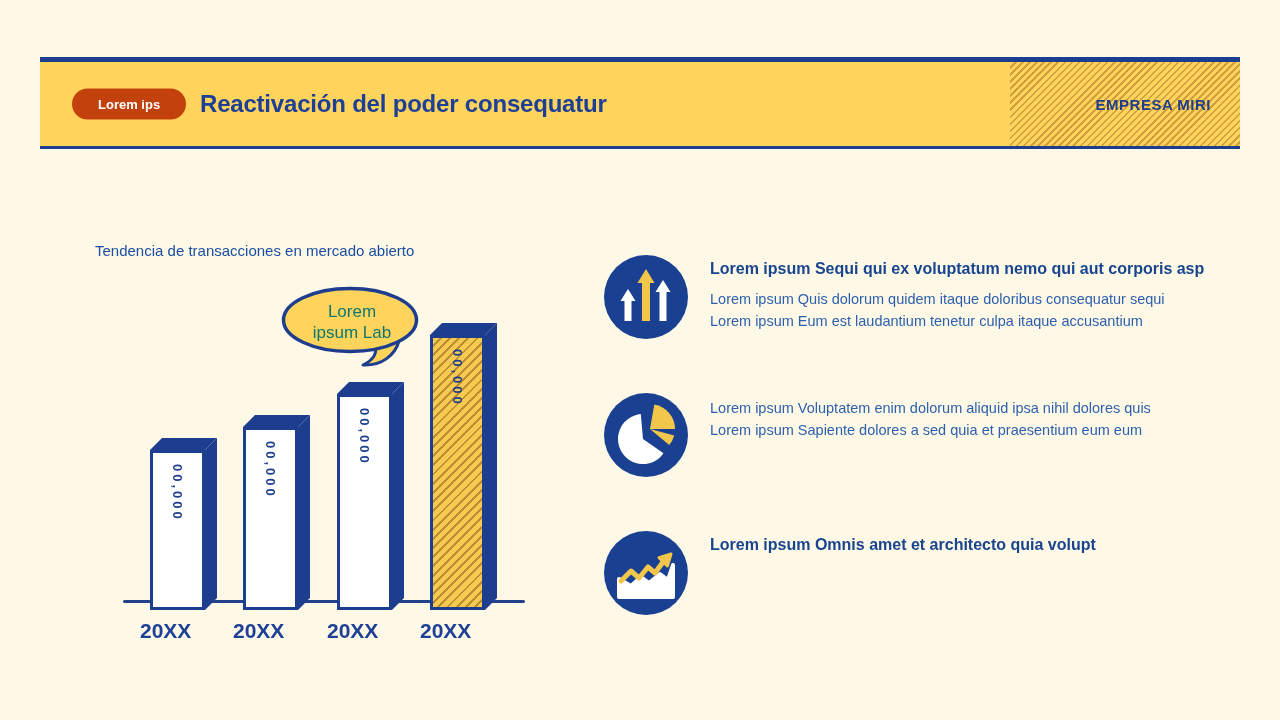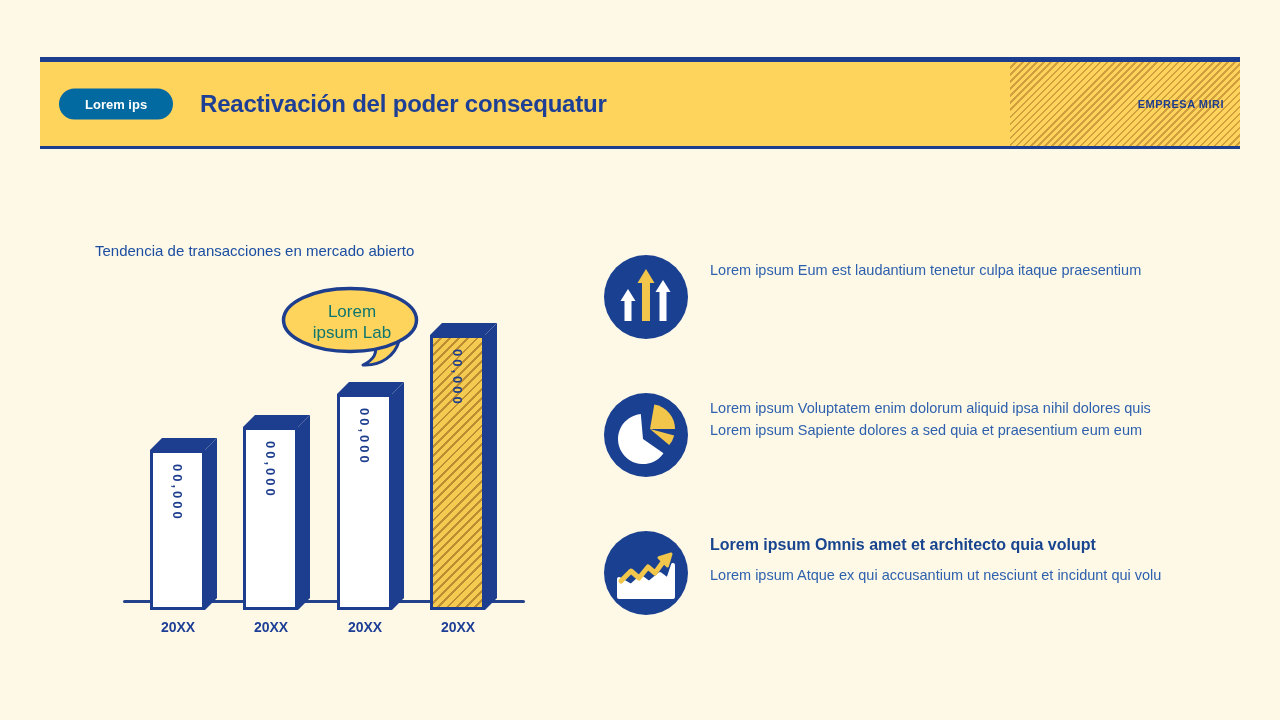--- a/index.html
+++ b/index.html
@@ -12,26 +12,26 @@
   .header{
     position:absolute;left:40px;top:57px;width:1200px;height:92px;
     background:#FFD45C;border-top:5px solid #1D3D8E;border-bottom:3px solid #1D3D8E;
     box-sizing:border-box;
   }
   .header-stripes{
     position:absolute;right:0;top:0;height:100%;width:230px;
     background:repeating-linear-gradient(135deg, rgba(0,0,0,0) 0 3.2px, rgba(171,115,37,0.55) 3.2px 5px);
   }
   .company{
-    position:absolute;right:16px;top:50%;transform:translateY(-50%);
-    font-size:11px;font-weight:bold;letter-spacing:.5px;color:#1D3D8E;
+    position:absolute;right:29px;top:50%;transform:translateY(-50%);
+    font-size:15px;font-weight:bold;letter-spacing:.5px;color:#1D3D8E;
   }
   .badge{
-    position:absolute;left:19px;top:50%;transform:translateY(-50%);
-    background:#0369a1;color:#ffffff;font-size:13px;font-weight:bold;
+    position:absolute;left:32px;top:50%;transform:translateY(-50%);
+    background:#c2410c;color:#ffffff;font-size:13px;font-weight:bold;
     padding:8px 26px;border-radius:18px;
   }
   .slide-title{
     position:absolute;left:160px;top:50%;transform:translateY(-50%);
     font-size:24px;font-weight:600;color:#1D3F96;letter-spacing:-0.2px;
   }
   
   .chart-title{position:absolute;left:95px;top:242px;font-size:15px;font-weight:400;color:#1C4FA1;}
   .axis{position:absolute;left:123px;top:600px;width:402px;height:3px;background:#24418C;z-index:1;border-radius:2px;}
   .bar{position:absolute;bottom:110px;width:55px;z-index:2;}
@@ -49,22 +49,22 @@
   }
   .bar.highlight .face{
     background:repeating-linear-gradient(135deg, #F5CA51 0 4.5px, #BD8C33 4.5px 6.5px);
   }
   .bar-value{
     position:absolute;top:14px;left:50%;transform:translateX(-50%);
     writing-mode:vertical-rl;text-orientation:mixed;
     font-size:13px;font-weight:bold;letter-spacing:3px;color:#1D3D8E;white-space:nowrap;
   }
   .bar-label{
-    position:absolute;top:619px;width:76px;text-align:center;z-index:2;
-    font-size:14px;font-weight:bold;color:#1D3F96;
+    position:absolute;top:619px;width:76px;z-index:2;
+    font-size:21px;font-weight:bold;color:#1D3F96;
   }
   .bar-label.b1{left:140px;} .bar-label.b2{left:233px;} .bar-label.b3{left:327px;} .bar-label.b4{left:420px;}
   
   .callout{position:absolute;left:276px;top:284px;width:150px;height:84px;z-index:3;}
   .callout-text{
     position:absolute;left:296px;top:301px;width:112px;z-index:4;text-align:center;
     font-size:17px;font-weight:500;color:#0f766e;line-height:21px;
   }
   
   .features{position:absolute;left:604px;top:255px;width:660px;}
@@ -140,21 +140,23 @@
             <path d="M -18 -8 L -25.5 4 L -10.5 4 Z" fill="#ffffff"></path>
             <rect x="-21.5" y="2" width="7" height="22" fill="#ffffff"></rect>
             <path d="M 0 -28 L -8.5 -14 L 8.5 -14 Z" fill="#F2C64B"></path>
             <rect x="-4" y="-16" width="8" height="40" fill="#F2C64B"></rect>
             <path d="M 17 -17 L 9.5 -5 L 24.5 -5 Z" fill="#ffffff"></path>
             <rect x="13.5" y="-7" width="7" height="31" fill="#ffffff"></rect>
           </g>
         </svg>
       </span>
       <div class="feature-text">
-        <div class="feature-line">Lorem ipsum Eum est laudantium tenetur culpa itaque praesentium</div>
+        <div class="feature-heading">Lorem ipsum Sequi qui ex voluptatum nemo qui aut corporis asp</div>
+        <div class="feature-line">Lorem ipsum Quis dolorum quidem itaque doloribus consequatur sequi</div>
+        <div class="feature-line">Lorem ipsum Eum est laudantium tenetur culpa itaque accusantium</div>
       </div>
     </div>
 
     <div class="feature">
       <span>
         <svg class="feature-icon" viewBox="-42 -42 84 84">
           <circle cx="0" cy="0" r="42" fill="#1A4191"></circle>
           <path d="M -3 4 L -5.2 -20.9 A 25 25 0 1 0 17.5 18.3 Z" fill="#ffffff"></path>
           <path d="M 4 -6 L 8.3 -30.6 A 25 25 0 0 1 29 -6 Z" fill="#F2C64B"></path>
           <path d="M 4 -6 L 28.2 0.5 A 25 25 0 0 1 23.2 10.1 Z" fill="#F2C64B"></path>
@@ -170,18 +172,17 @@
       <span>
         <svg class="feature-icon" viewBox="-42 -42 84 84">
           <circle cx="0" cy="0" r="42" fill="#1A4191"></circle>
           <path d="M -27 24 L -27 6 L -15 13 L -5 4 L 3 10 L 14 1 L 22 7 L 27 -8 L 27 24 Z" fill="#ffffff" stroke="#ffffff" stroke-width="4" stroke-linejoin="round"></path>
           <path d="M -25 8 L -15 -2 L -7 5 L 2 -6 L 9 0 L 17 -11" fill="none" stroke="#F2C64B" stroke-width="5" stroke-linecap="round" stroke-linejoin="round"></path>
           <path d="M 25 -19 L 21.4 -7 L 13 -15.4 Z" fill="#F2C64B" stroke="#F2C64B" stroke-width="3" stroke-linejoin="round"></path>
         </svg>
       </span>
       <div class="feature-text">
         <div class="feature-heading">Lorem ipsum Omnis amet et architecto quia volupt</div>
-        <div class="feature-line">Lorem ipsum Atque ex qui accusantium ut nesciunt et incidunt qui volu</div>
       </div>
     </div>
 
   </div>
 </div>
 
 </body></html>

